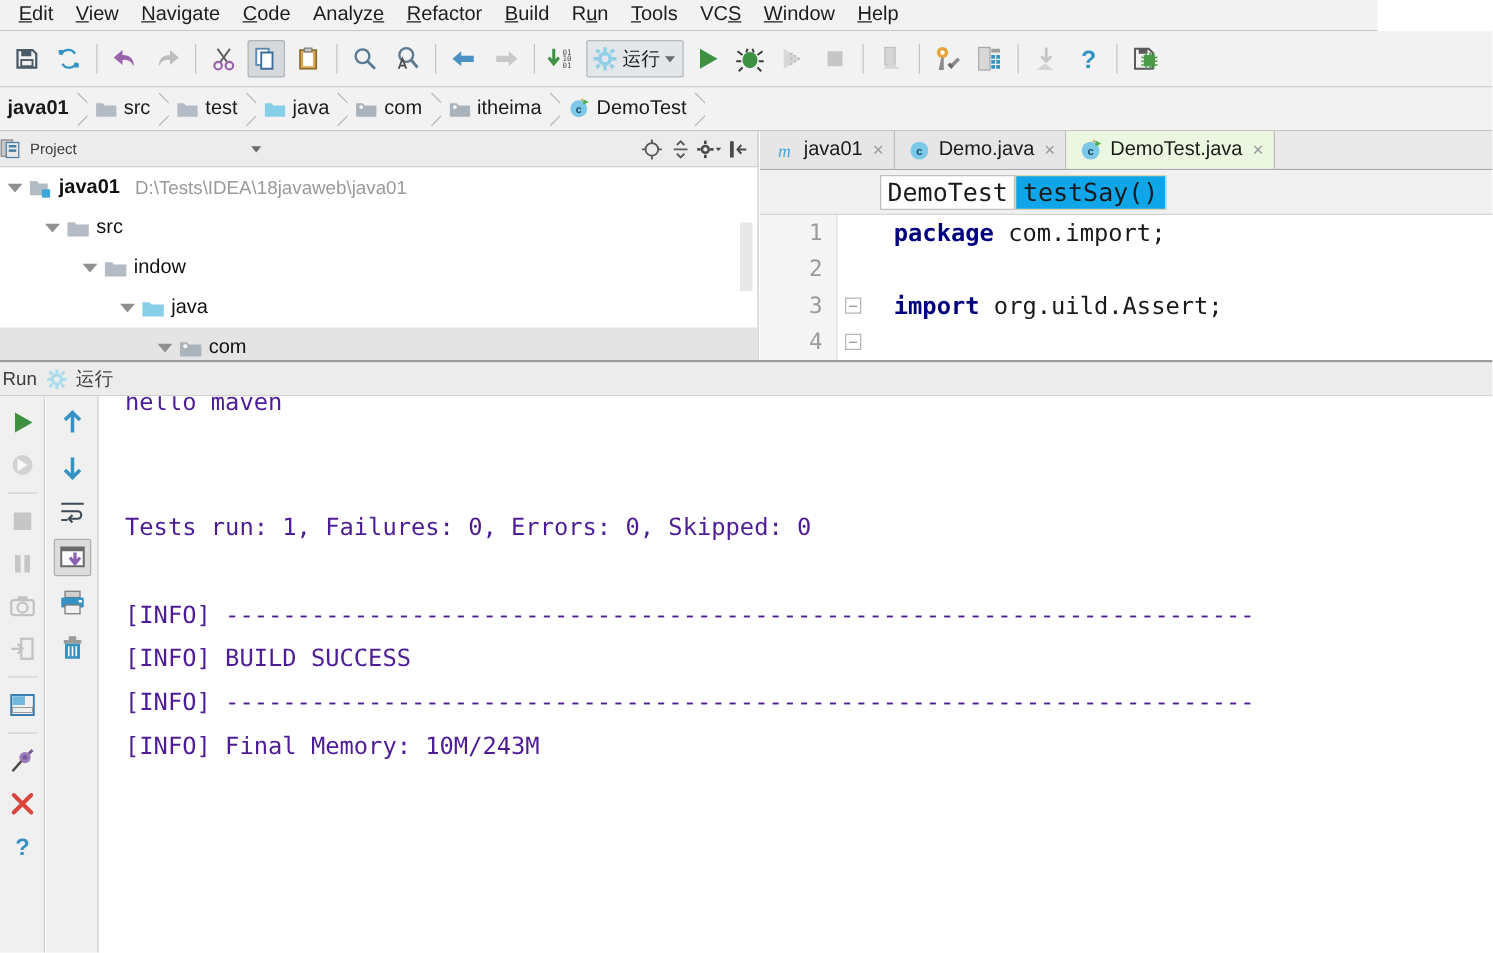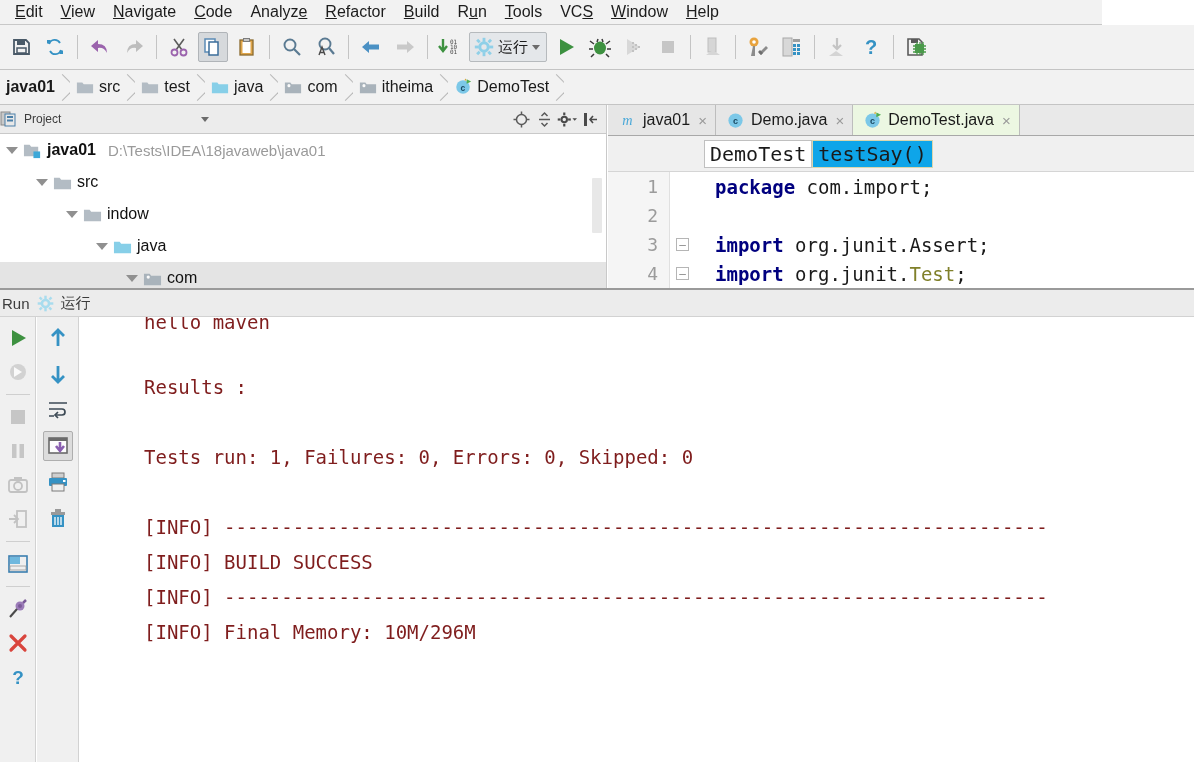--- a/index.html
+++ b/index.html
@@ -182,24 +182,23 @@
   .side-btn.sel { background: #dcdcdc; border-color: #aeaeae; }
   .side-div { width: 24px; height: 1px; background: #cfcfcf; margin: 3px 0; }
 
   .console {
     position: absolute; left: 80px; top: 27px; right: 0; height: 447px;
     background: #ffffff; overflow: hidden;
     font-family: "DejaVu Serif", serif;
     padding-left: 20px;
   }
   .cline {
-    height: 35px; line-height: 35px; font-size: 19px; color: #7f1d1d;
+    height: 35px; line-height: 35px; font-size: 19px; color: #4c1d95;
     white-space: pre; letter-spacing: 0px;
     font-family: "DejaVu Sans Mono", monospace;
-    margin-left: 44px;
   }
   .cline.clip { height: 18px; line-height: 10px; overflow: hidden; }
 </style>
 </head>
 <body>
 
 <div class="app">
 
   <div class="menubar" id="menubar">
       <div class="menu-item"><u>E</u>dit</div>
@@ -604,26 +603,25 @@
           <span class="lnum">1</span>
           <span class="ctext"><span class="kw">package</span><span class="plain"> com.import;</span></span>
         </div>
         <div class="codeline">
           <span class="lnum">2</span>
           <span class="ctext"></span>
         </div>
         <div class="codeline">
           <span class="lnum">3</span>
           <span class="fold">–</span>
-          <span class="ctext"><span class="kw">import</span><span class="plain"> org.junit.Assert;</span></span>
+          <span class="ctext"><span class="kw">import</span><span class="plain"> org.uild.Assert;</span></span>
         </div>
         <div class="codeline">
           <span class="lnum">4</span>
           <span class="fold">–</span>
-          <span class="ctext"><span class="kw">import</span><span class="plain"> org.junit.</span><span class="typ">Test</span><span class="plain">;</span></span>
         </div>
       </div>
   </div>
 
   <div class="run-window">
     <div class="run-header">
       <span class="run-header-label">Run</span>
       <svg width="17" height="17" viewBox="0 0 20 20">
         <circle cx="10" cy="10" r="4.2" fill="none" stroke="#a8dcee" stroke-width="3"></circle>
         <g fill="#a8dcee">
@@ -745,24 +743,23 @@
           <rect x="8" y="2" width="6" height="3" fill="#9a9a9a"></rect>
           <path d="M5 8 h12 v12 h-12 Z" fill="#3592c4"></path>
           <path d="M8 10 v8 M11 10 v8 M14 10 v8" stroke="#fff" stroke-width="1.3"></path>
         </svg>
       </div>
     </div>
 
     <div class="console" id="console">
         <div class="cline clip">hello maven</div>
         <div class="cline"></div>
-        <div class="cline">Results :</div>
         <div class="cline"></div>
         <div class="cline">Tests run: 1, Failures: 0, Errors: 0, Skipped: 0</div>
         <div class="cline"></div>
         <div class="cline">[INFO] ------------------------------------------------------------------------</div>
         <div class="cline">[INFO] BUILD SUCCESS</div>
         <div class="cline">[INFO] ------------------------------------------------------------------------</div>
-        <div class="cline">[INFO] Final Memory: 10M/296M</div>
+        <div class="cline">[INFO] Final Memory: 10M/243M</div>
       </div>
   </div>
 
 </div>
 
 </body></html>

